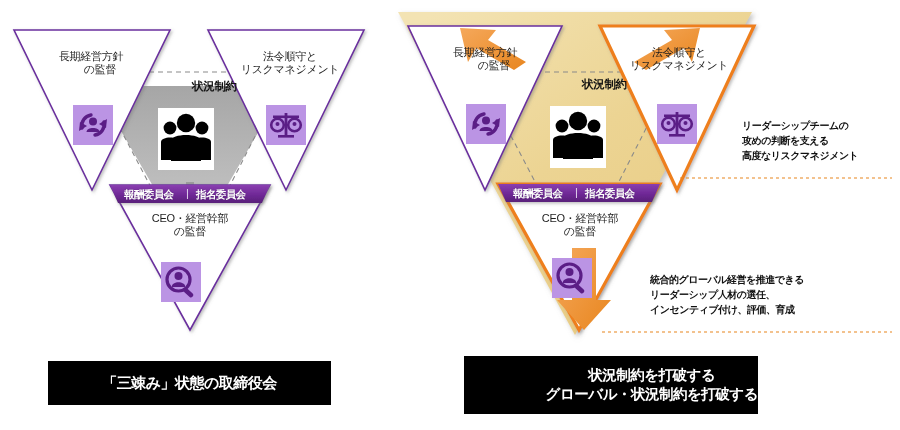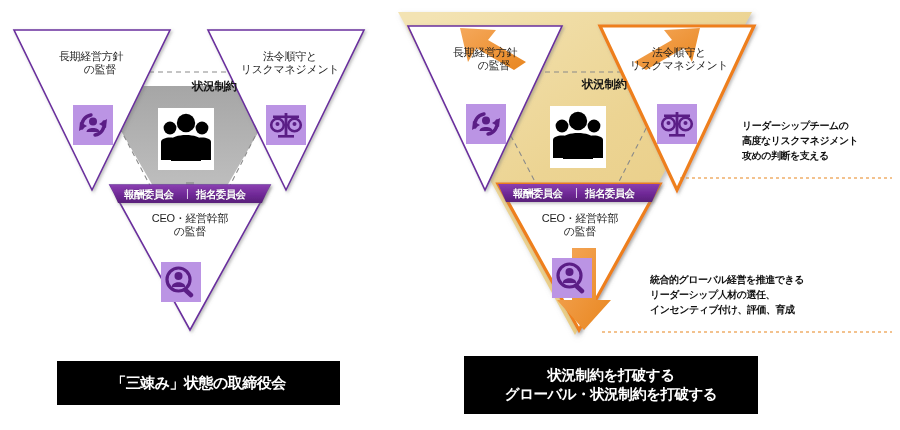--- a/index.html
+++ b/index.html
@@ -48,25 +48,26 @@
     color:#111;letter-spacing:-0.5px;white-space:nowrap;
   }
 
   
   .caption{
     position:absolute;background:#000000;color:#ffffff;font-weight:bold;
     display:flex;align-items:center;justify-content:center;text-align:center;
     letter-spacing:-0.5px;
   }
   #caption-left{
-    left:57px;top:361px;width:283px;height:44px;font-size:15px;
+    left:48px;top:361px;width:283px;height:44px;font-size:15px;
   }
   #caption-right{
     left:84px;top:356px;width:294px;height:58px;font-size:14.5px;
     line-height:19px;
+    justify-content:flex-end;
   }
   .caption span{display:block;}
 </style>
 </head>
 <body>
 
 <div class="panel" id="panel-left">
   <div class="stage">
 
     <svg class="layer" width="380" height="345" viewBox="0 0 380 345">
@@ -301,22 +302,22 @@
         <path d="M3,52 L3,34 C3,28 21,28 21,34 L21,52 Z" fill="#000"></path>
         <circle cx="44" cy="20" r="6.4" fill="#000"></circle>
         <path d="M35,52 L35,34 C35,28 53,28 53,34 L53,52 Z" fill="#000"></path>
         <circle cx="28" cy="15" r="9.2" fill="#000"></circle>
         <path d="M13,53 L13,33 C13,25 43,25 43,33 L43,53 Z" fill="#000"></path>
       </svg>
     </div>
 
     <div class="callout" style="left:362px;top:118px;">
       <div>リーダーシップチームの</div>
+      <div>攻めの判断を支える</div>
       <div>高度なリスクマネジメント</div>
-      <div>攻めの判断を支える</div>
     </div>
 
     <div class="callout" style="left:270px;top:272px;">
       <div>統合的グローバル経営を推進できる</div>
       <div>リーダーシップ人材の選任、</div>
       <div>インセンティブ付け、評価、育成</div>
     </div>
 
   </div>
 

